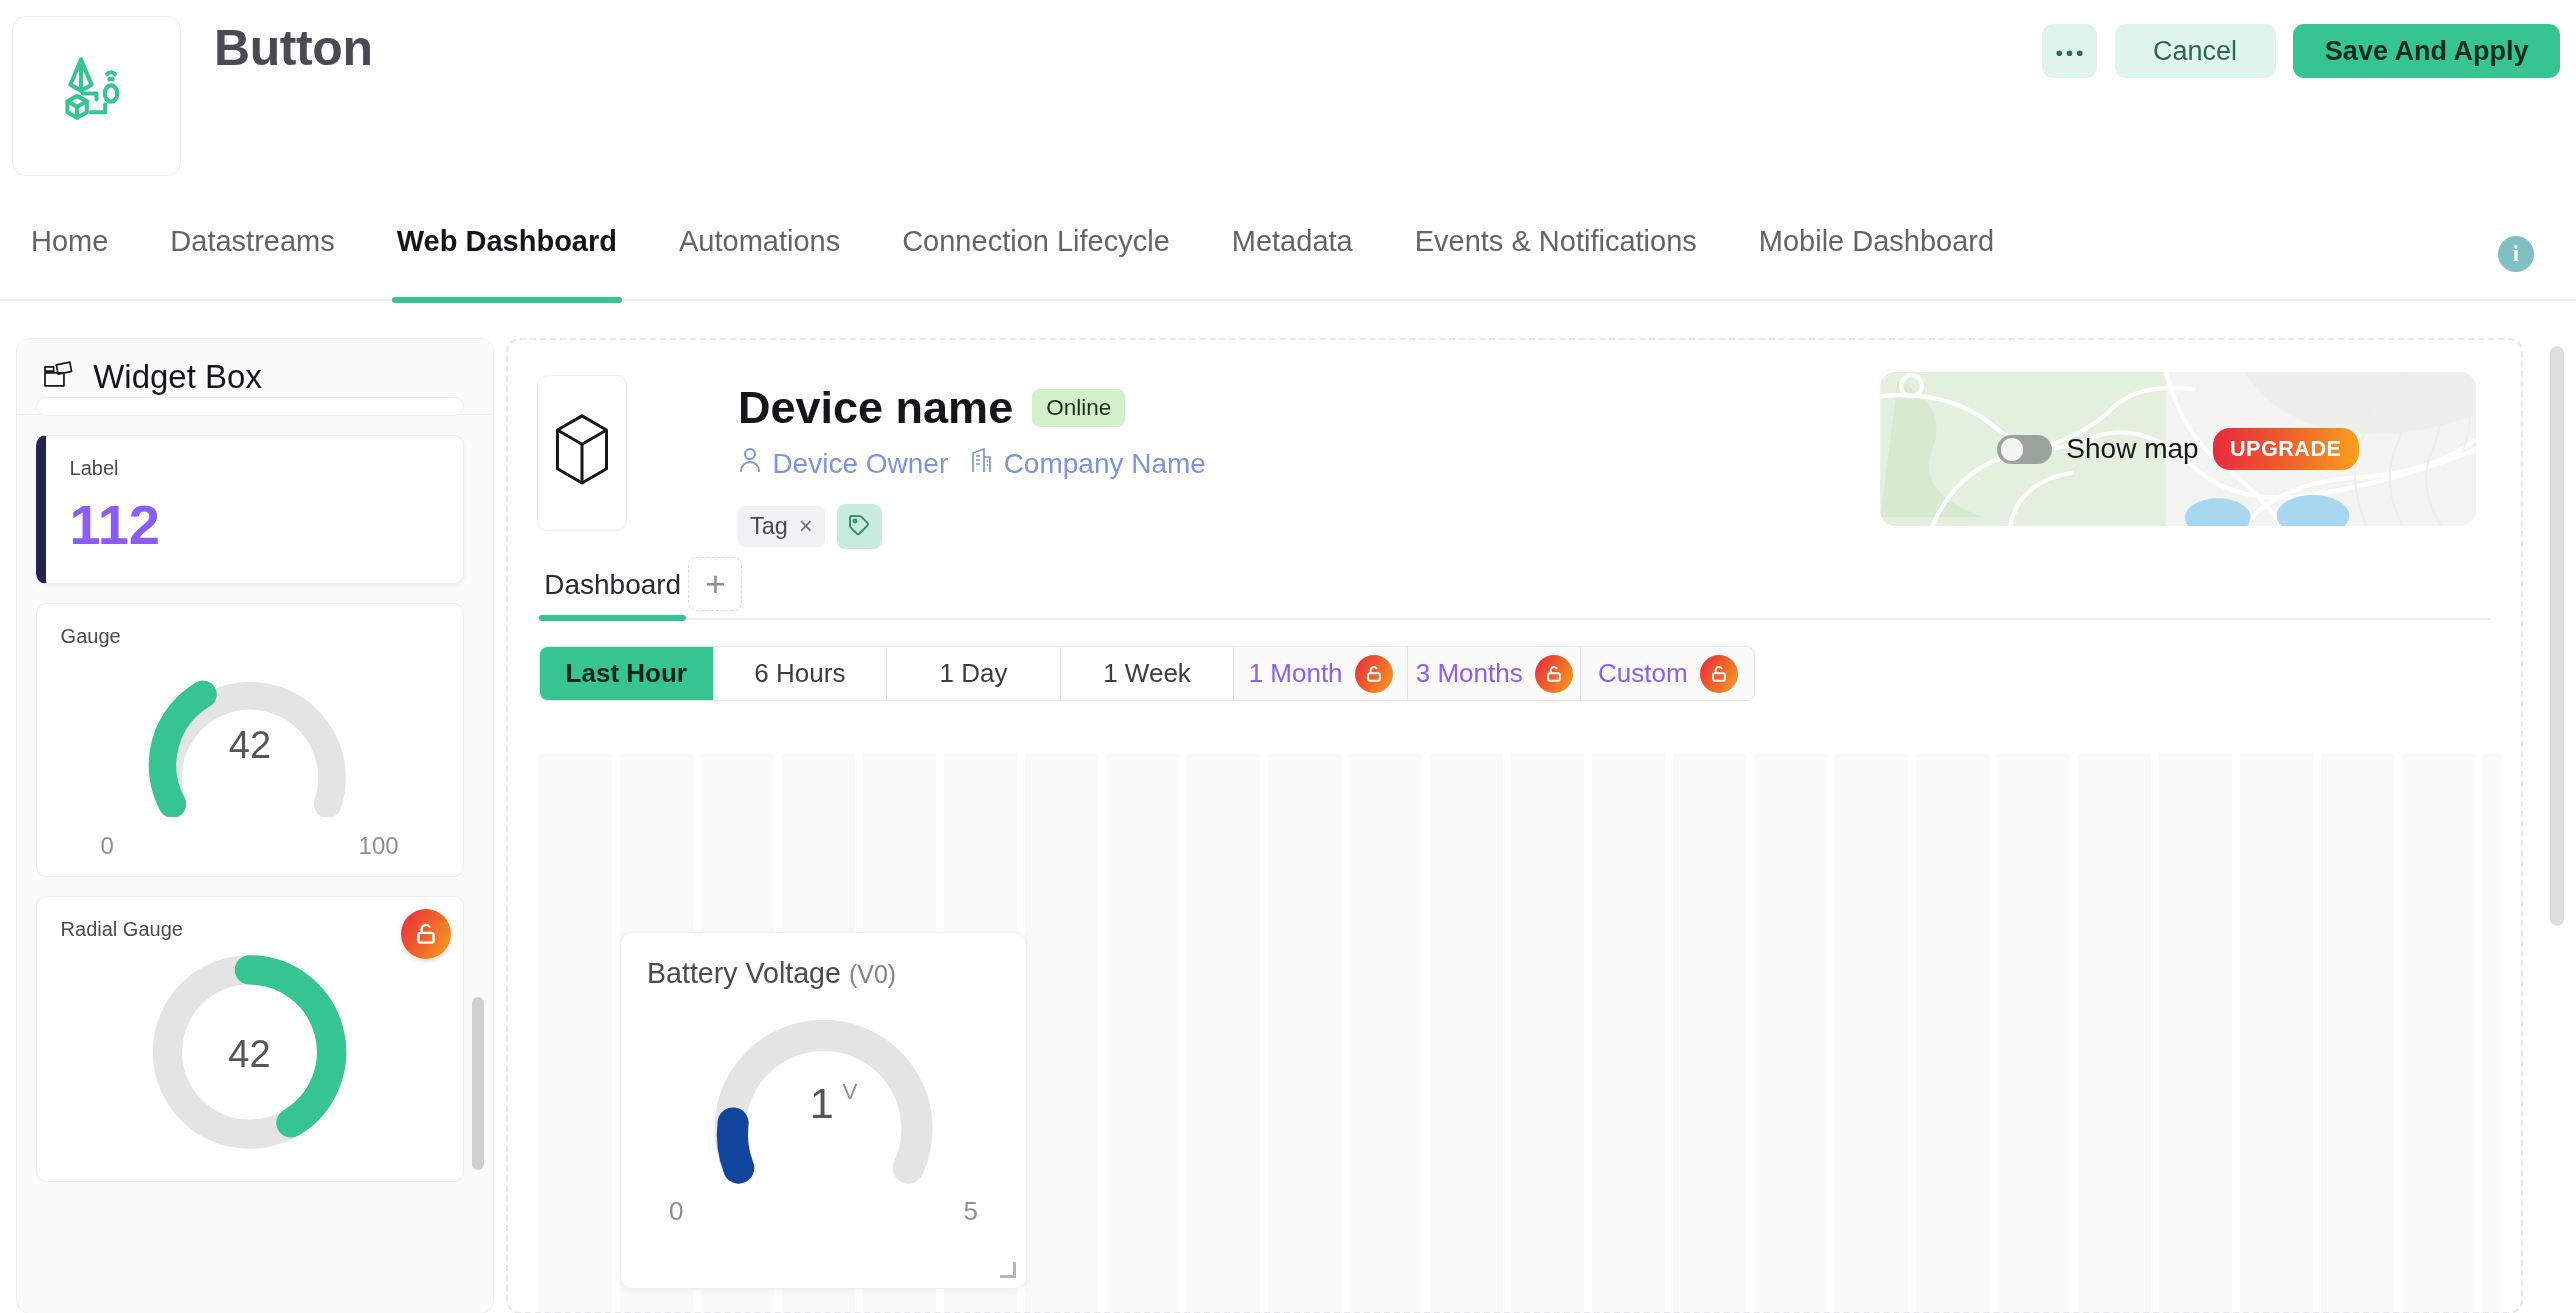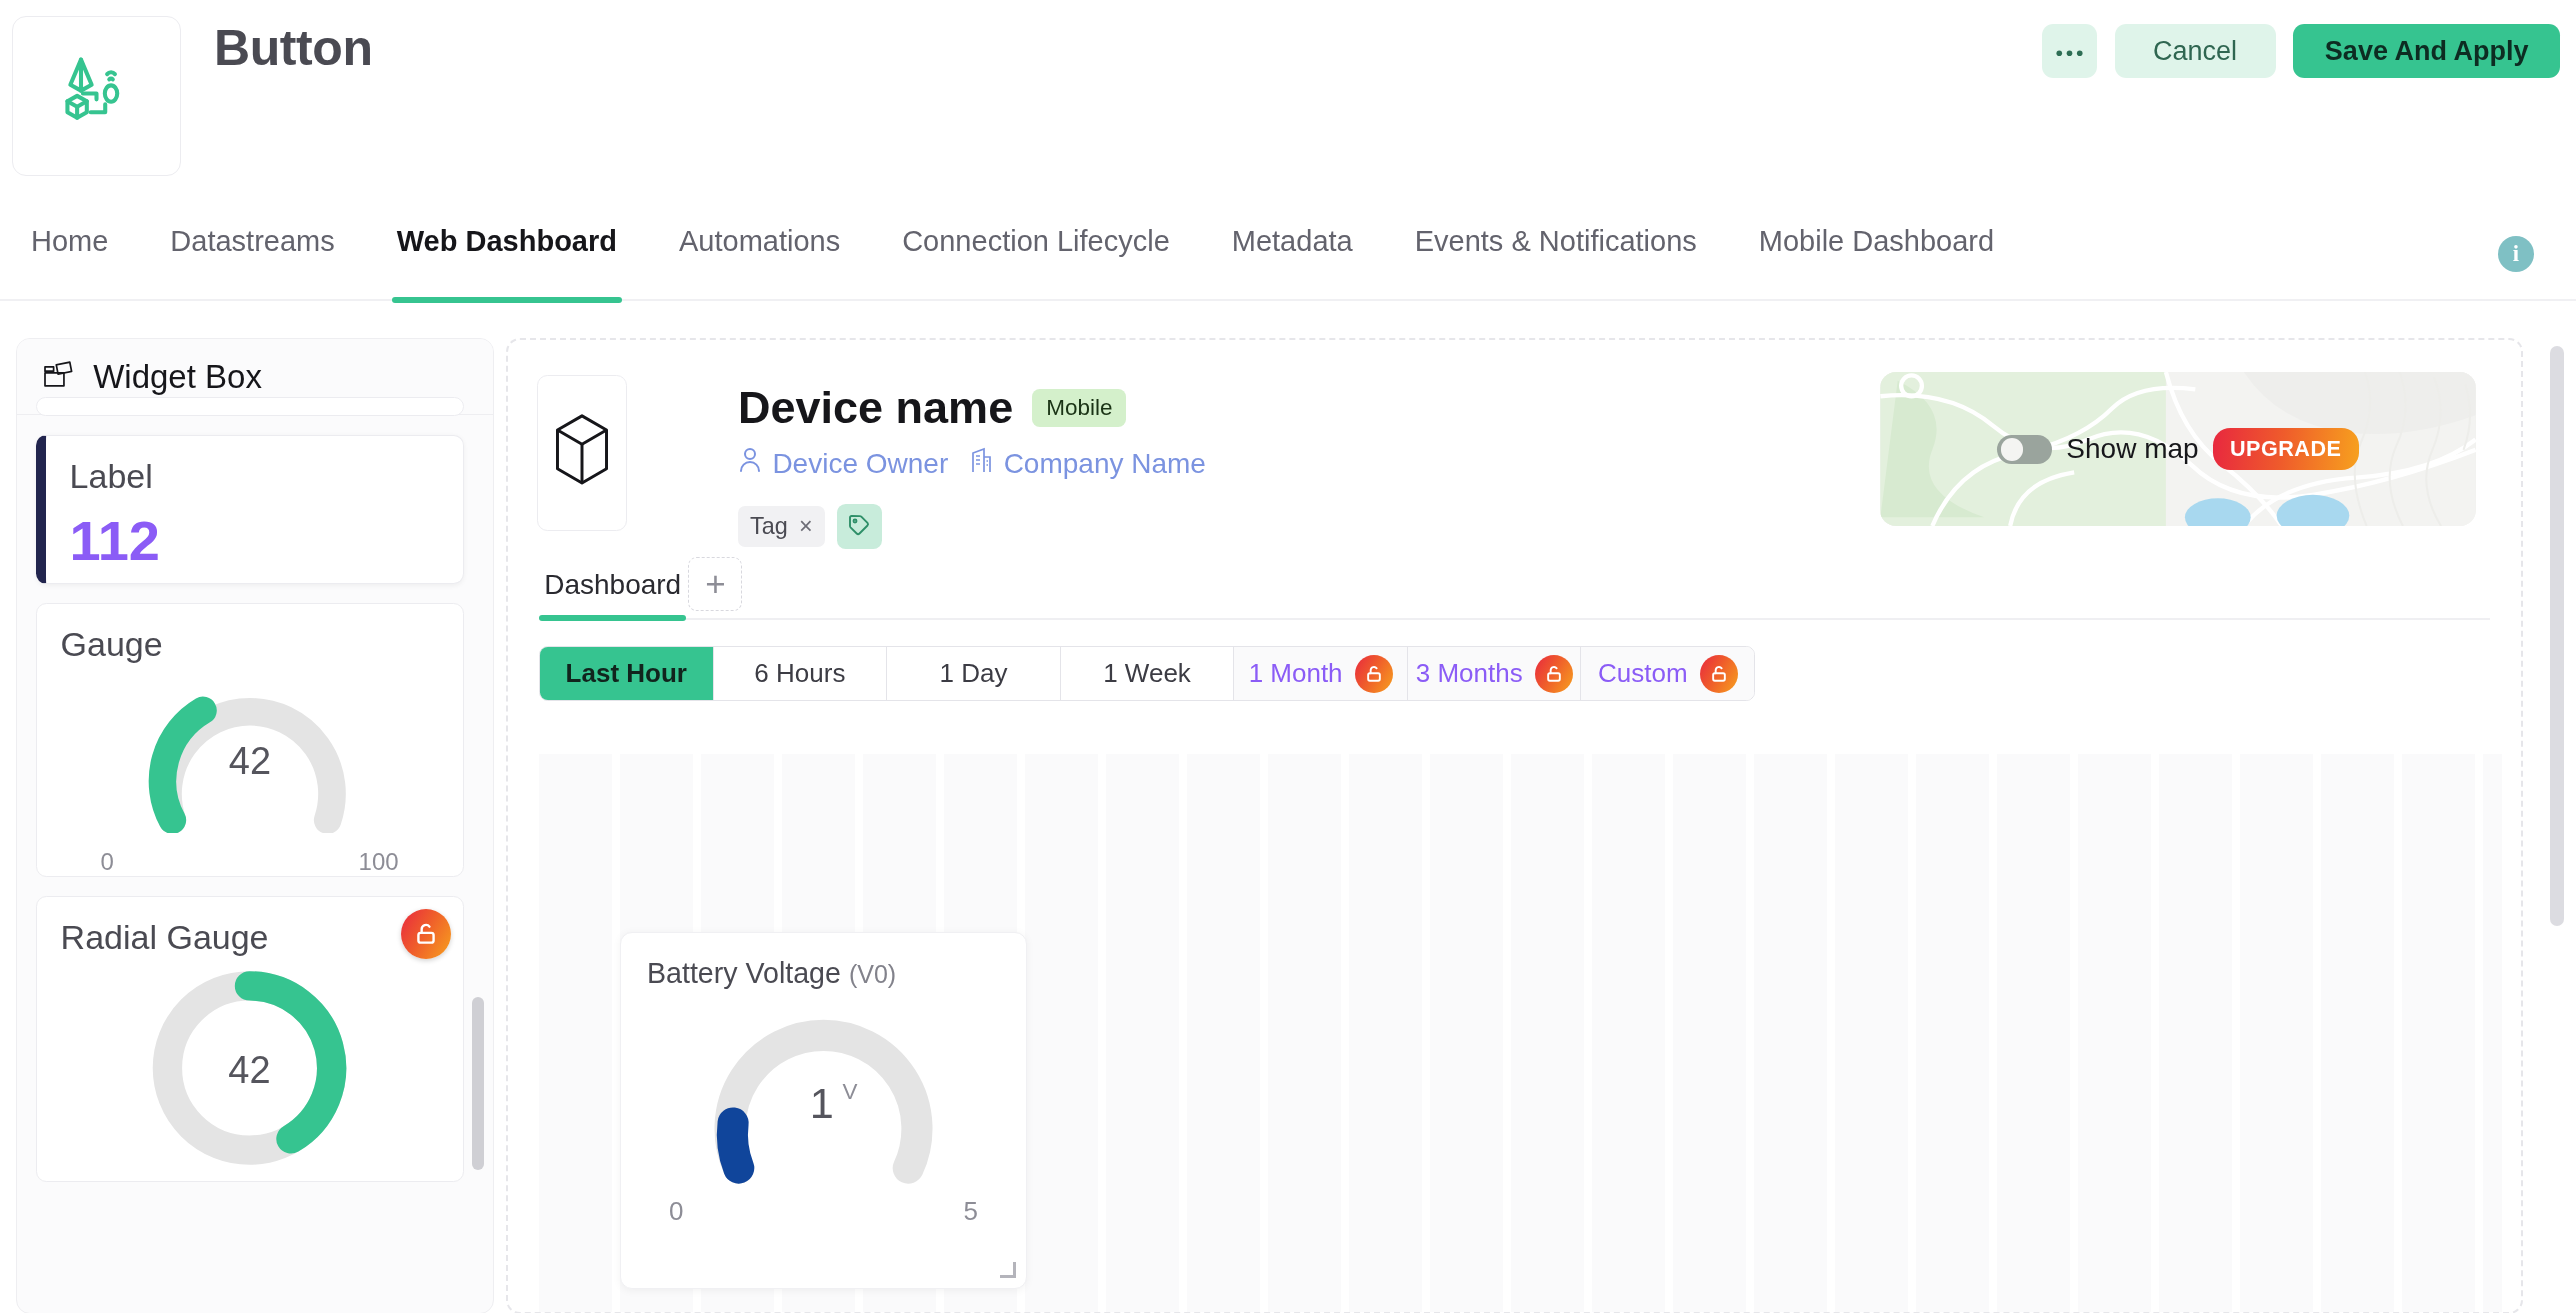--- a/index.html
+++ b/index.html
@@ -97,21 +97,21 @@
   .w-card {
     background: #ffffff; border: 1.7px solid #ececf0; border-radius: 10.4px;
     margin-bottom: 19px; position: relative; overflow: hidden;
   }
   .w-card.partial-top { height: 19px; margin-top: -36px; }
   .w-card.selected {
     border-left: 10.4px solid #22254e;
     box-shadow: 0 1.7px 5.2px rgba(0,0,0,0.05);
   }
   .w-title {
-    font-size: 34px; color: #4a4a52; padding: 21px 0 0 24px;
+    font-size: 20px; color: #4a4a52; padding: 21px 0 0 24px;
   }
   .w-value {
     font-size: 56px; color: #8b5cf6; padding: 12px 0 22.5px 24px; font-weight: bold;
   }
   .w-body { display: flex; align-items: flex-end; justify-content: center; padding: 5.2px 0 15.6px; }
   .gauge-ticks {
     display: flex; justify-content: space-between;
     font-size: 24px; color: #8d8d96; padding: 0 64px 17.3px;
   }
   .lock-badge {
@@ -404,21 +404,21 @@
         <svg width="62" height="80" viewBox="0 0 48 62" fill="none" stroke="#16161a" stroke-width="2.3" stroke-linejoin="round">
           <path d="M24 3 L43 14 L43 44 L24 55 L5 44 L5 14 Z"></path>
           <path d="M5 14 L24 25 L43 14"></path>
           <path d="M24 25 L24 55"></path>
         </svg>
       </span>
     </div>
 
     <div class="device-name-row">
       <span class="device-name">Device name</span>
-      <span class="status-badge">Mobile</span>
+      <span class="status-badge">Online</span>
     </div>
 
     <div class="device-meta">
       <span class="meta-item">
         <span>
           <svg width="24" height="28" viewBox="0 0 24 26" fill="none" stroke="#7b93e0" stroke-width="2" stroke-linecap="round">
             <circle cx="12" cy="7" r="5"></circle>
             <path d="M3 24 a9 9 0 0 1 18 0"></path>
           </svg>
         </span>

